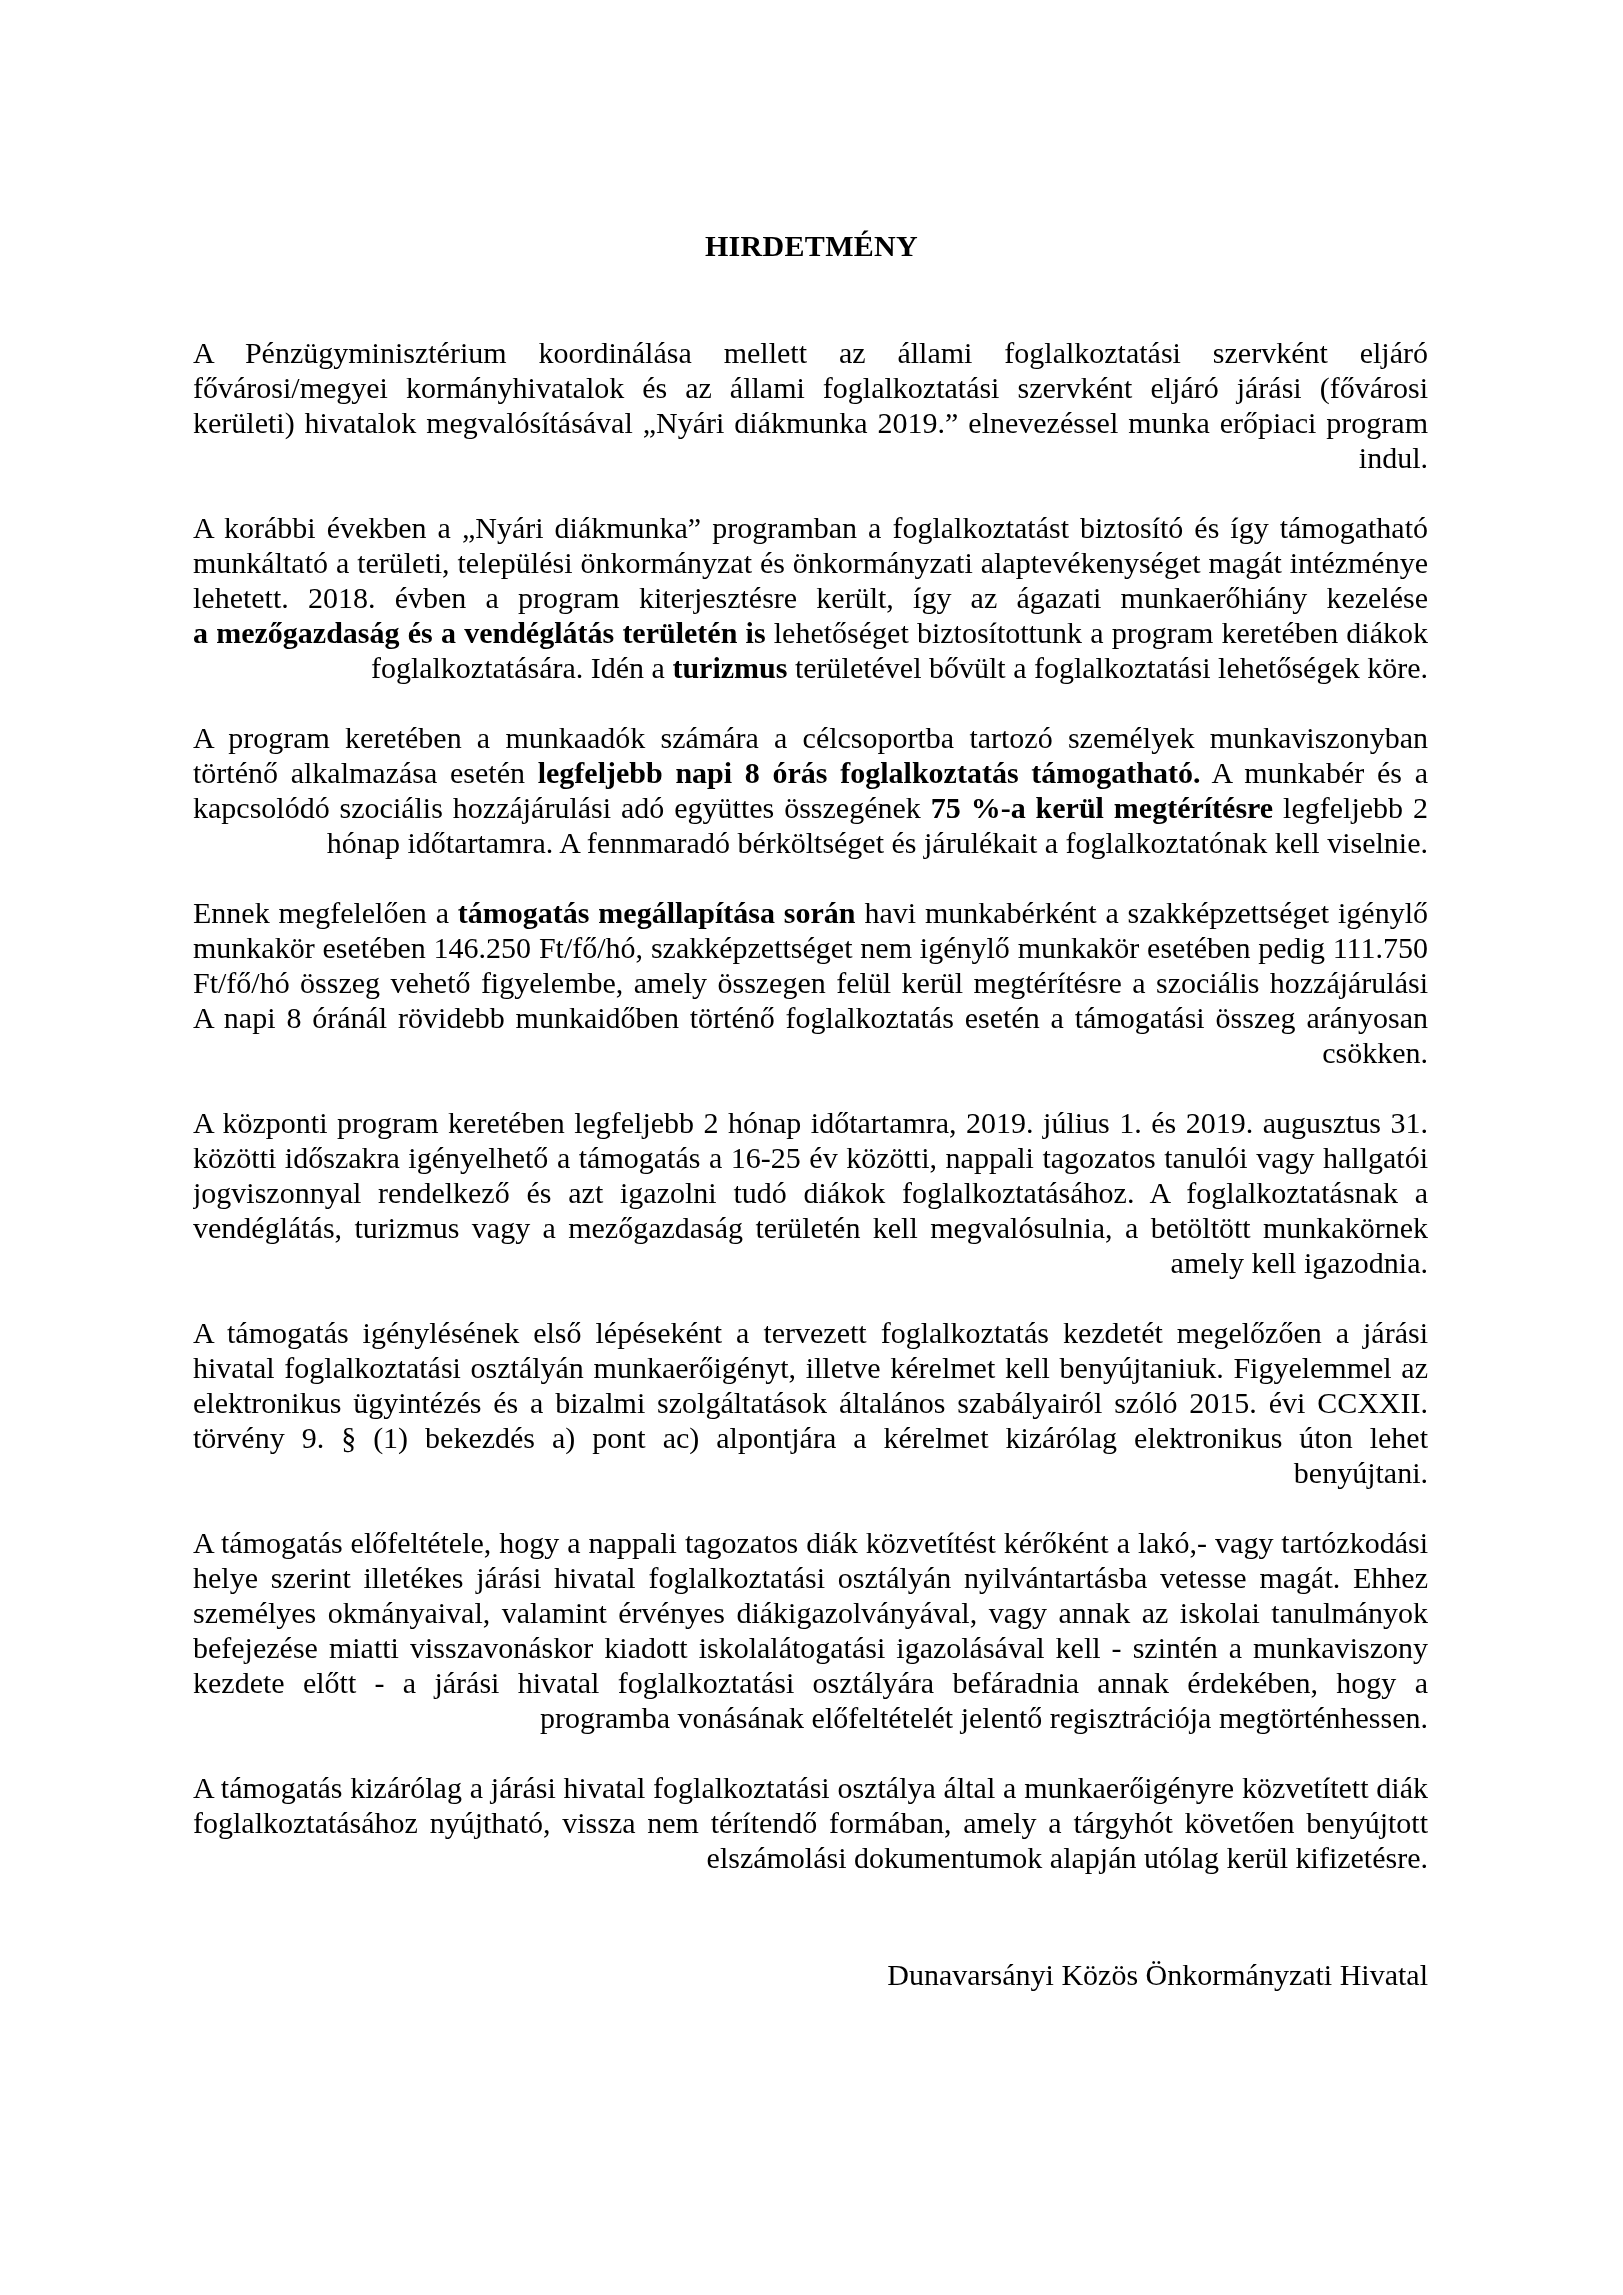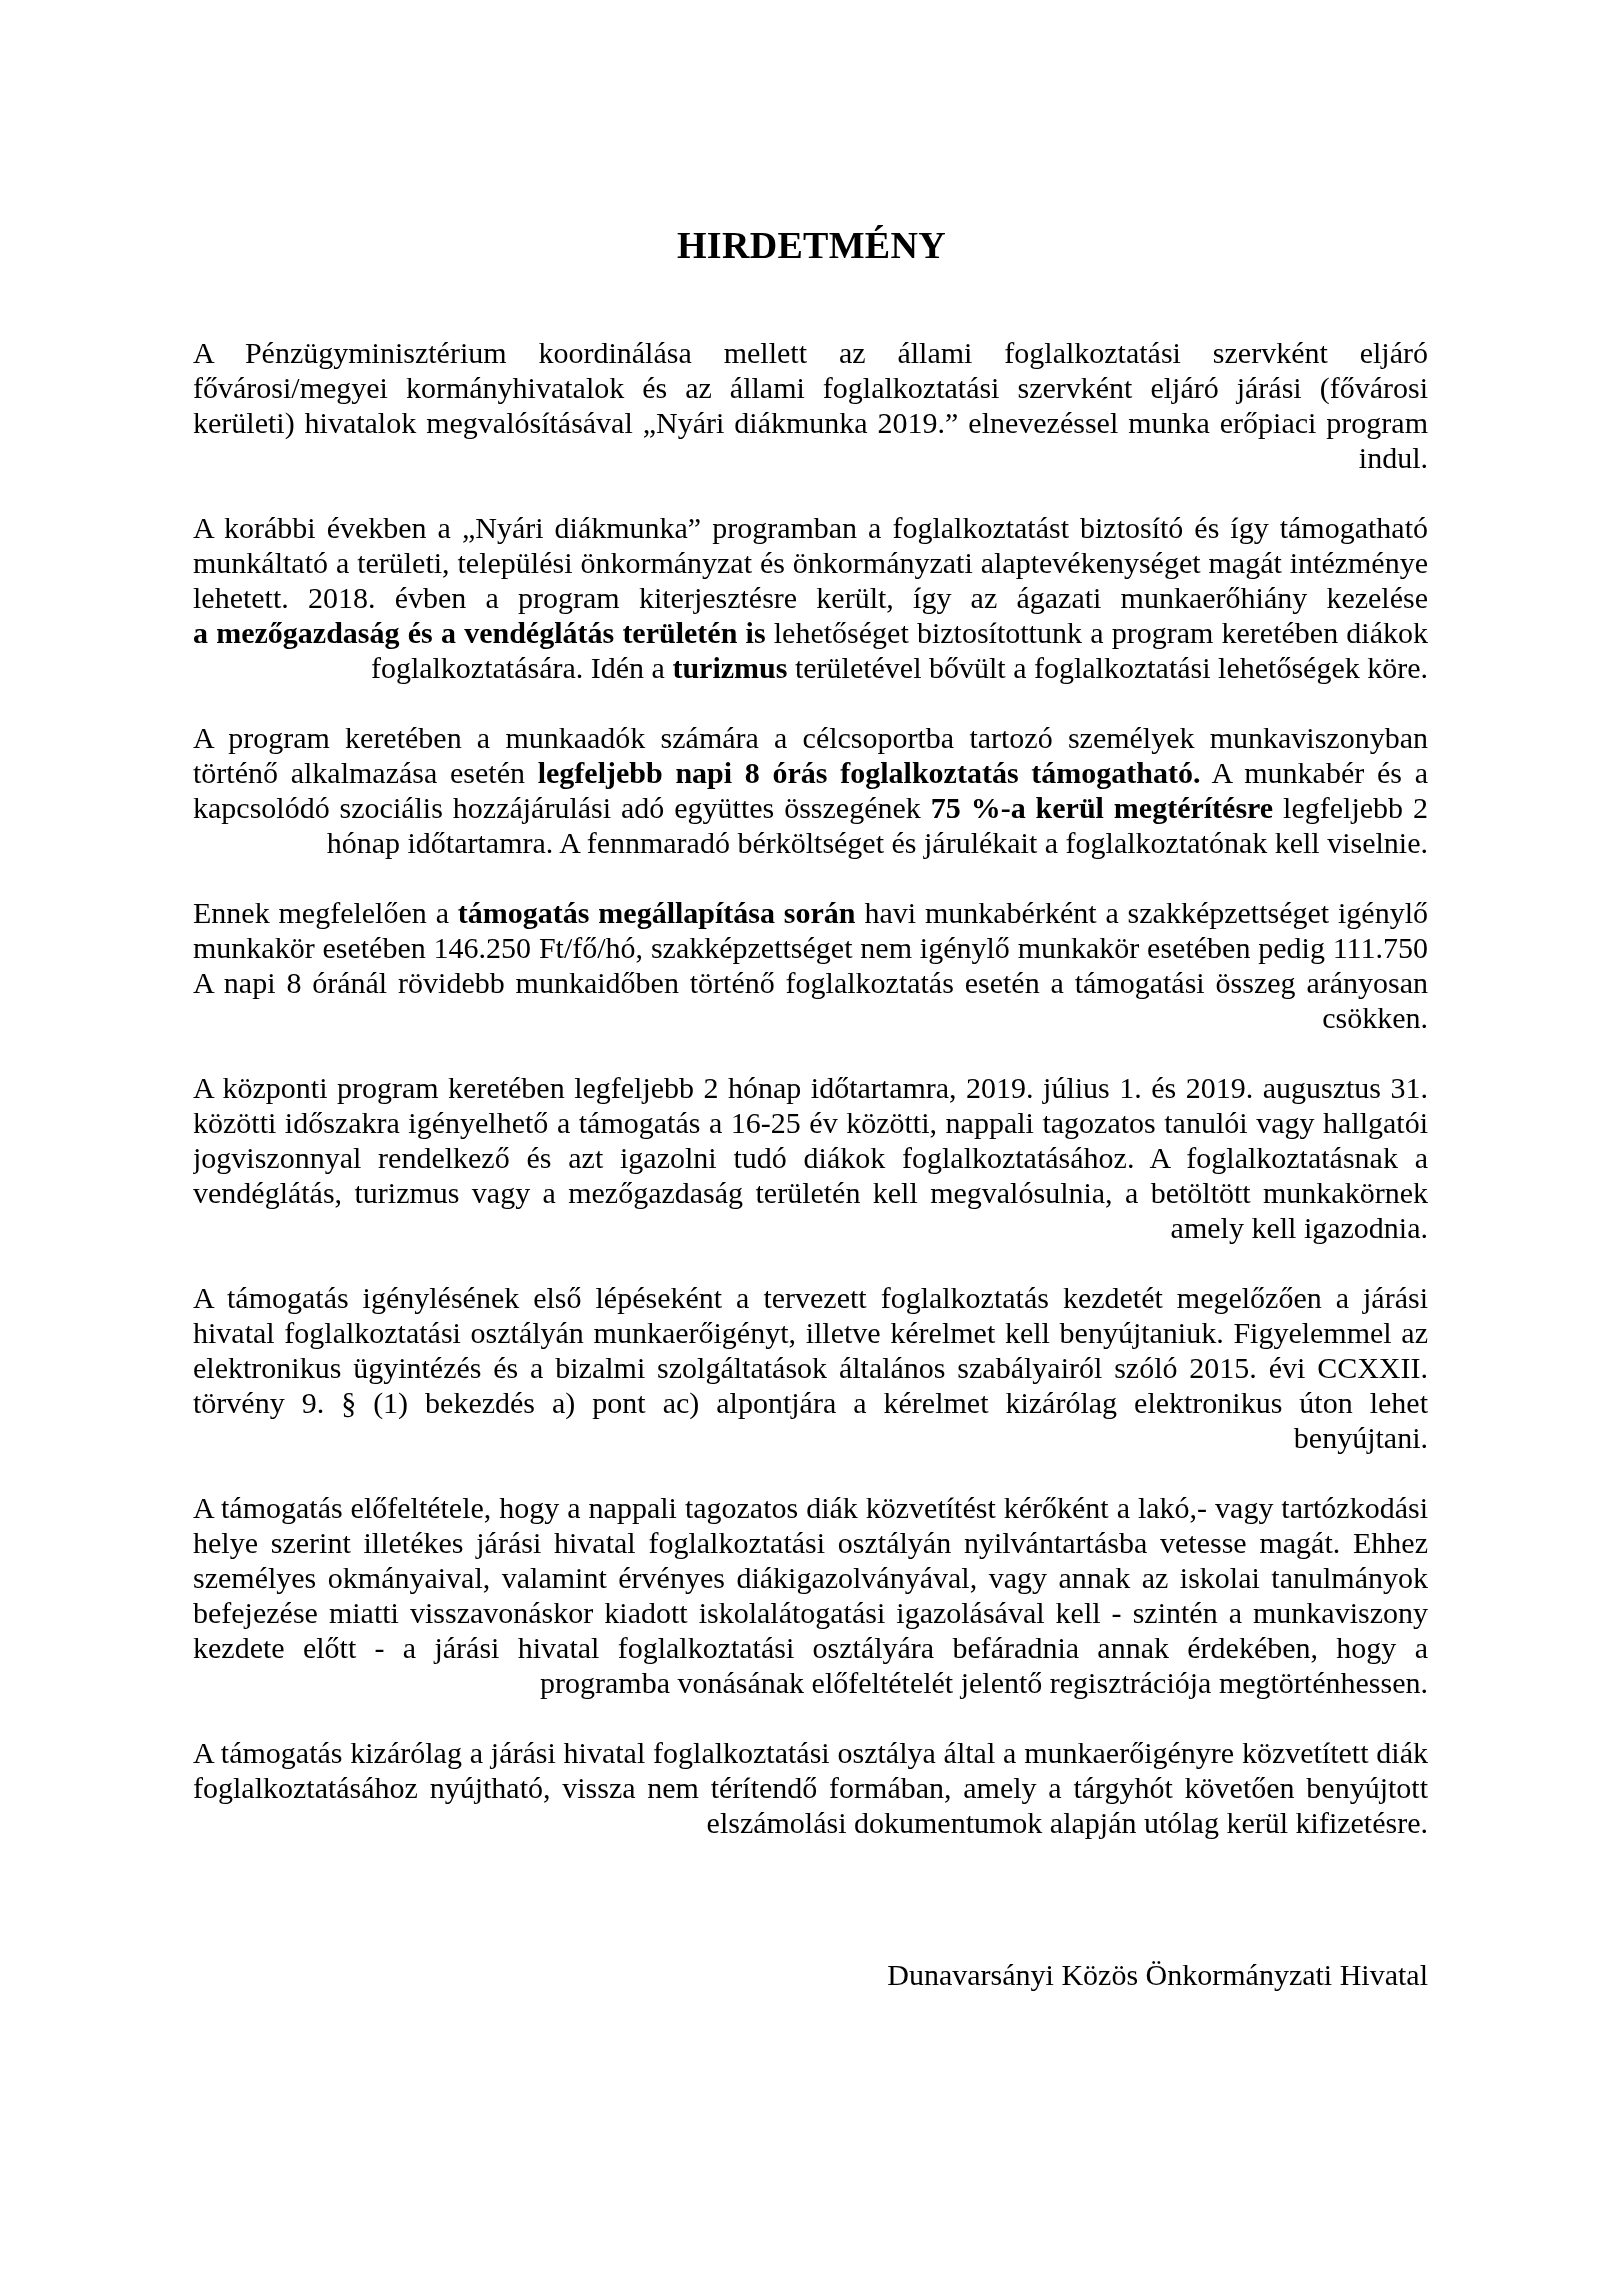--- a/index.html
+++ b/index.html
@@ -3,21 +3,21 @@
 <meta charset="utf-8">
 <style>
   html, body { margin: 0; padding: 0; background: #ffffff; }
   body { width: 1623px; height: 2295px; position: relative; overflow: hidden; }
   .page {
     position: absolute; left: 0; top: 0; width: 1623px; height: 2295px; background: #ffffff;
     color: #000000; font-family: "Liberation Serif", "DejaVu Serif", serif;
   }
   .title {
     position: absolute; left: 0; width: 1623px; top: 228px; text-align: center;
-    font-size: 38px; line-height: 35px; font-weight: bold; letter-spacing: 0.3px;
+    font-size: 30px; line-height: 35px; font-weight: bold; letter-spacing: 0.3px;
   }
   .body {
     position: absolute; left: 193px; width: 1235px; top: 335px;
     font-size: 30px; line-height: 35px;
   }
   .para { margin: 0 0 35px 0; }
   .para.tight { margin-bottom: 0; }
   .line { display: block; height: 35px; white-space: nowrap; }
   .line.just { text-align: justify; text-align-last: justify; white-space: normal; overflow: hidden; }
   .line.last { text-align: right; }
@@ -47,20 +47,21 @@
       </div>
       <div class="para">
         <span class="line just"><span>A program keretében a munkaadók számára a célcsoportba tartozó személyek munkaviszonyban</span></span>
         <span class="line just"><span>történő alkalmazása esetén </span><span class="b">legfeljebb napi 8 órás foglalkoztatás támogatható.</span><span> A munkabér és a</span></span>
         <span class="line just"><span>kapcsolódó szociális hozzájárulási adó együttes összegének </span><span class="b">75 %-a kerül megtérítésre</span><span> legfeljebb 2</span></span>
         <span class="line last"><span>hónap időtartamra. A fennmaradó bérköltséget és járulékait a foglalkoztatónak kell viselnie.</span></span>
       </div>
       <div class="para tight">
         <span class="line just"><span>Ennek megfelelően a </span><span class="b">támogatás megállapítása során</span><span> havi munkabérként a szakképzettséget igénylő</span></span>
         <span class="line just"><span>munkakör esetében 146.250 Ft/fő/hó, szakképzettséget nem igénylő munkakör esetében pedig 111.750</span></span>
+        <span class="line just"><span>Ft/fő/hó összeg vehető figyelembe, amely összegen felül kerül megtérítésre a szociális hozzájárulási</span></span>
       </div>
       <div class="para">
         <span class="line just"><span>A napi 8 óránál rövidebb munkaidőben történő foglalkoztatás esetén a támogatási összeg arányosan</span></span>
         <span class="line last"><span>csökken.</span></span>
       </div>
       <div class="para">
         <span class="line just"><span>A központi program keretében legfeljebb 2 hónap időtartamra, 2019. július 1. és 2019. augusztus 31.</span></span>
         <span class="line just"><span>közötti időszakra igényelhető a támogatás a 16-25 év közötti, nappali tagozatos tanulói vagy hallgatói</span></span>
         <span class="line just"><span>jogviszonnyal rendelkező és azt igazolni tudó diákok foglalkoztatásához. A foglalkoztatásnak a</span></span>
         <span class="line just"><span>vendéglátás, turizmus vagy a mezőgazdaság területén kell megvalósulnia, a betöltött munkakörnek</span></span>

